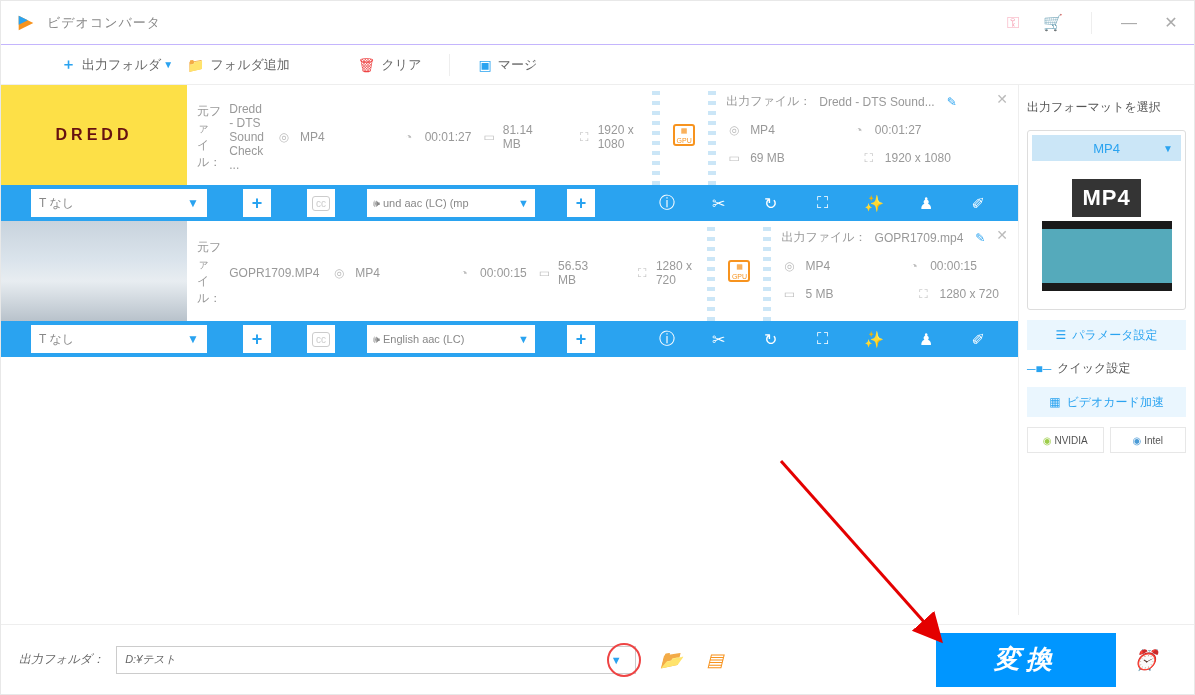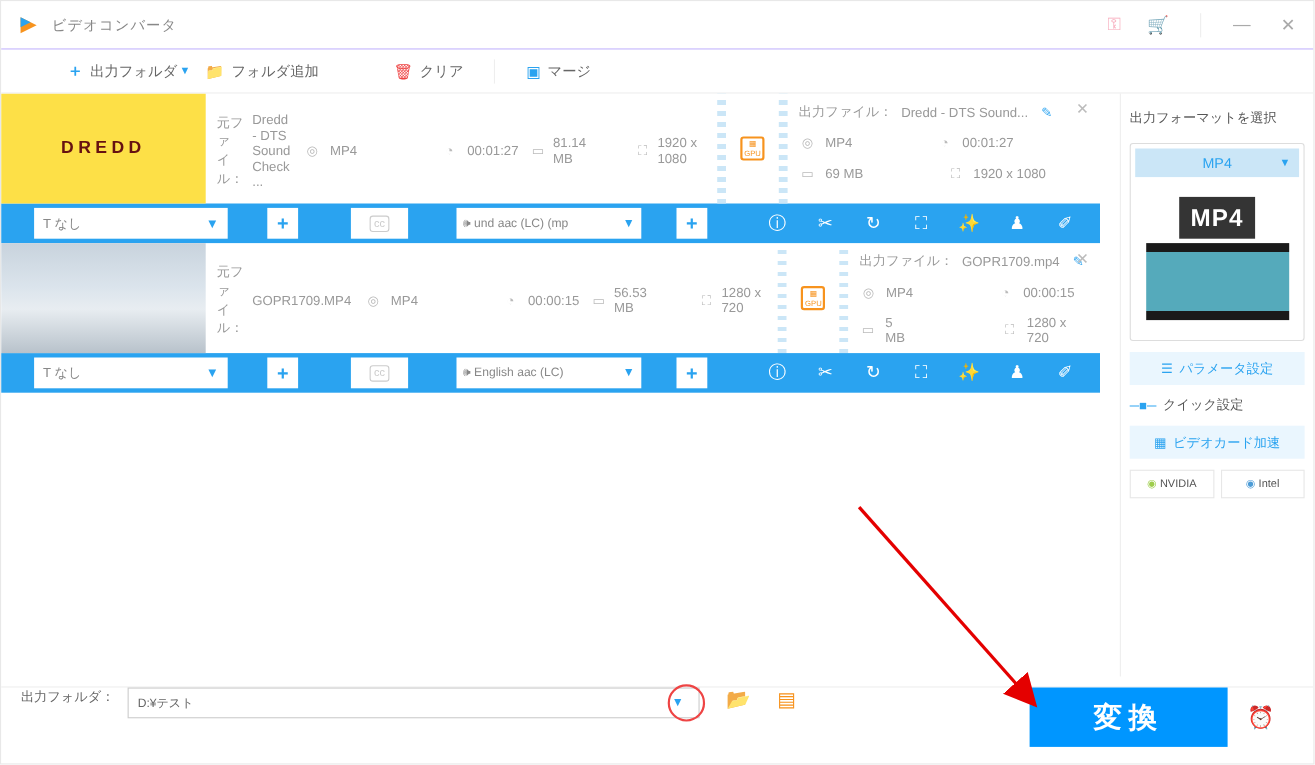--- a/index.html
+++ b/index.html
@@ -16,21 +16,21 @@
 .toolbar { height:40px; display:flex; align-items:center; padding-left:60px; border-bottom:1px solid #eee; gap:14px; font-size:13px; color:#666;}
 .tb-btn { display:flex; align-items:center; gap:6px; cursor:pointer;}
 .tb-blue { color:#2aa3f0; font-weight:bold; font-size:15px;}
 .tb-arrow { color:#2aa3f0; font-size:10px; margin-left:-4px;}
 .tb-folder { color:#2aa3f0; font-size:14px;}
 .tb-red { color:#e44; font-size:14px;}
 .tb-sep { width:1px; height:22px; background:#eee; margin:0 14px;}
 
 .main { display:flex; height:530px;}
 .list-area { flex:1; display:flex; flex-direction:column; overflow:hidden;}
-.side { width:176px; padding:10px 8px; border-left:1px solid #eee; display:flex; flex-direction:column; gap:10px;margin-left:18px;}
+.side { width:176px; padding:10px 8px; border-left:1px solid #eee; display:flex; flex-direction:column; gap:10px;}
 
 .item { display:flex; flex-direction:column;}
 .item-top { display:flex; height:100px; position:relative;}
 .thumb { width:186px; height:100px; background:#fde047; position:relative; display:flex; align-items:center; justify-content:center; color:#661111; font-weight:bold; letter-spacing:4px; font-size:16px;}
 .thumb2 { background:linear-gradient(#c8d3dd 0%,#dbe4ec 40%,#e8edf1 60%,#b8c2cb 100%);}
 .info-col { flex:1; padding:8px 10px 4px; font-size:12px; color:#999; display:flex; flex-direction:row; gap:12px; position:relative;}
 .info-row { display:flex; align-items:center; gap:8px;}
 .info-row .lbl-ico{width:16px;height:16px;color:#bbb;display:flex;align-items:center;justify-content:center;}
 .mid-col { width:64px; display:flex; flex-direction:column; align-items:center; justify-content:center; position:relative;}
 .zig { position:absolute; top:0; bottom:0; width:8px; background:repeating-linear-gradient(180deg,transparent 0 6px,#cbe6f7 6px 10px);}
@@ -38,21 +38,21 @@
 .zigR{right:0;}
 .gpu-chip { width:22px;height:22px; border:2px solid #f7931e; border-radius:3px;color:#f7931e;font-size:7px;display:flex;align-items:center;justify-content:center;flex-direction:column;}
 .gpu-chip::after{content:"GPU";font-size:7px;margin-top:2px;}
 .out-col { flex:1; padding:8px 10px 4px; font-size:12px; color:#999; display:flex; flex-direction:column; gap:12px; position:relative;}
 .edit-pen{color:#2aa3f0;font-size:12px;cursor:pointer;margin-left:4px;}
 .close-x{position:absolute;right:10px;top:6px;color:#bbb;cursor:pointer;font-size:14px;}
 
 .action-row{height:36px;background:#2aa3f0;display:flex;align-items:center;gap:28px;}
 .subtitle-sel{width:176px;height:28px;background:#fff;margin:0 4px 0 30px;display:flex;align-items:center;padding:0 8px;color:#888;font-size:12px;justify-content:space-between;cursor:pointer;}
 .sq-btn{width:28px;height:28px;background:#fff;margin:0 4px;display:flex;align-items:center;justify-content:center;color:#2aa3f0;font-size:18px;font-weight:bold;cursor:pointer;}
-.cc-btn{width:52px;height:28px;background:#fff;margin:0 16px;display:flex;align-items:center;justify-content:center;}
+.cc-btn{width:28px;height:28px;background:#fff;margin:0 4px;display:flex;align-items:center;justify-content:center;}
 .cc-ico{font-size:10px;color:#ccc;border:1px solid #ccc;border-radius:3px;padding:1px 3px;}
 .audio-sel{width:168px;height:28px;background:#fff;display:flex;align-items:center;padding:0 6px;color:#888;font-size:11px;cursor:pointer;justify-content:space-between;}
 .act-ico{flex:1;display:flex;justify-content:space-evenly;align-items:center;color:#fff;}
 .act-ico span{font-size:16px;cursor:pointer;width:24px;text-align:center;}
 
 .side-hdr{font-size:12px;color:#555;margin:4px 0;}
 .fmt-card{border:1px solid #ddd;border-radius:3px;padding:4px;}
 .fmt-top{background:#cbe6f7;height:26px;display:flex;align-items:center;justify-content:center;color:#2aa3f0;font-size:13px;position:relative;}
 .fmt-top .dd{position:absolute;right:8px;color:#2aa3f0;font-size:10px;}
 .fmt-img{height:140px;margin-top:4px;background:#fff;display:flex;flex-direction:column;align-items:center;justify-content:center;}
@@ -61,21 +61,21 @@
 .param-btn{height:30px;background:#eaf6fe;color:#2aa3f0;display:flex;align-items:center;justify-content:center;font-size:12px;cursor:pointer;gap:6px;}
 .quick-hdr{font-size:12px;color:#555;display:flex;align-items:center;gap:6px;}
 .quick-slider{position:relative;height:40px;}
 .res-labels{display:flex;justify-content:space-around;font-size:10px;color:#888;}
 .slider-bar{height:3px;background:linear-gradient(90deg,#4caf50 0%,#4caf50 45%,#e44 100%);border-radius:2px;margin:6px 4px;}
 .res-labels2{display:flex;justify-content:space-between;font-size:10px;color:#888;padding:0 4px;}
 .hw-btn{height:30px;background:#eaf6fe;color:#2aa3f0;display:flex;align-items:center;justify-content:center;font-size:12px;gap:6px;cursor:pointer;}
 .chip-row{display:flex;gap:6px;}
 .chip{flex:1;border:1px solid #ddd;height:26px;display:flex;align-items:center;justify-content:center;font-size:10px;gap:3px;opacity:0.7;}
 
-.footer{position:absolute;bottom:0;left:0;right:0;height:70px;display:flex;padding:0 18px;border-top:1px solid #eee;}
+.footer{position:absolute;bottom:0;left:0;right:0;height:70px;display:flex;align-items:center;padding:0 18px;border-top:1px solid #eee;font-style:italic;}
 .out-label{font-size:12px;color:#666;margin-right:12px;}
 .path-box{width:520px;height:28px;border:1px solid #ccc;padding:0 8px;font-size:11px;color:#666;display:flex;align-items:center;position:relative;}
 .path-dd{width:22px;height:22px;display:flex;align-items:center;justify-content:center;color:#2aa3f0;cursor:pointer;margin-left:auto;}
 .ellipse{position:absolute;right:-6px;top:-4px;width:34px;height:34px;border:2px solid #e44;border-radius:50%;pointer-events:none;}
 .foot-ico{margin-left:24px;color:#f7931e;font-size:18px;cursor:pointer;}
 .convert-btn{margin-left:auto;width:180px;height:54px;background:#0096ff;color:#fff;font-size:26px;font-weight:bold;display:flex;align-items:center;justify-content:center;cursor:pointer;letter-spacing:6px;}
 .clock-btn{width:60px;height:54px;display:flex;align-items:center;justify-content:center;color:#2aa3f0;font-size:20px;cursor:pointer;}
 .arrow-ann{position:absolute;pointer-events:none;}
 </style>
 </head>

